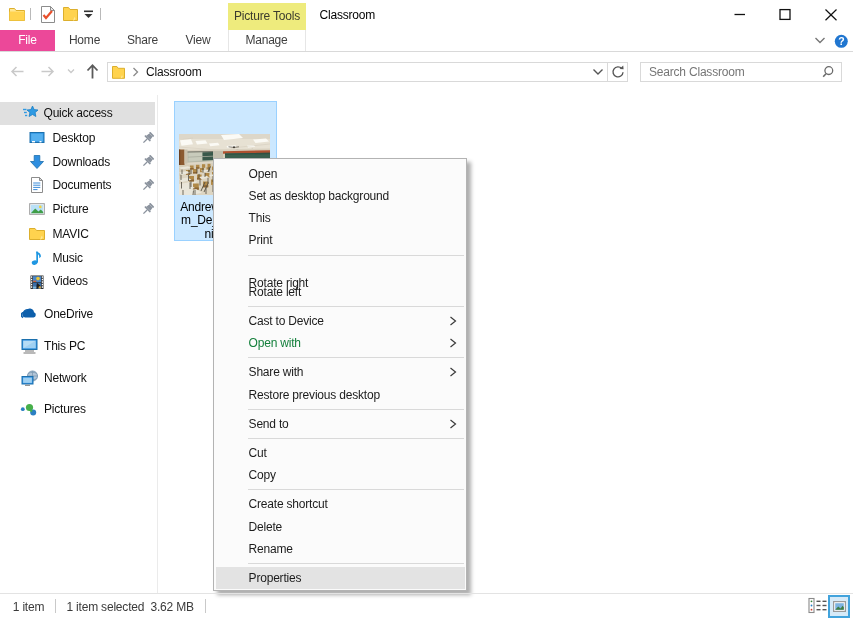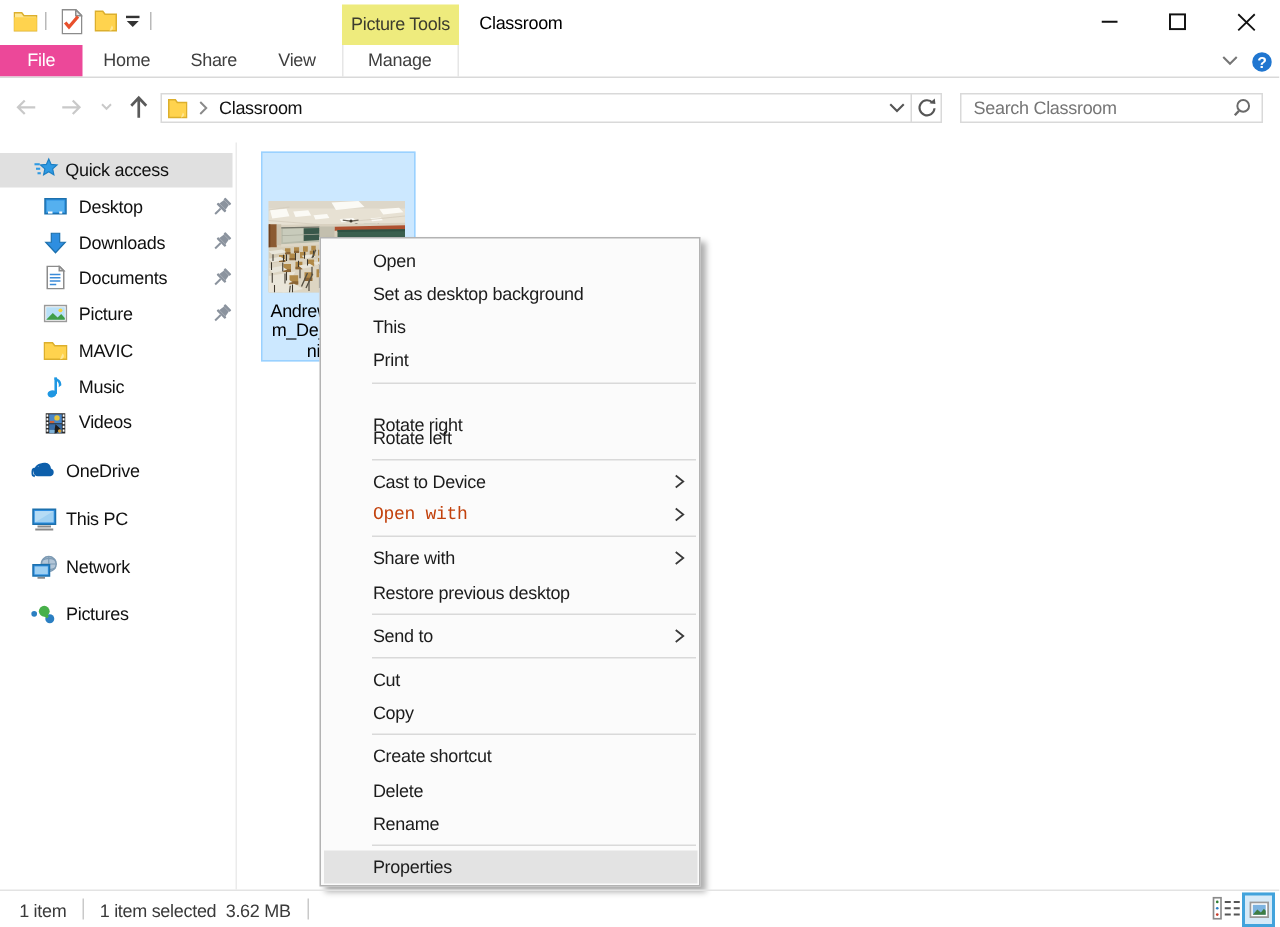--- a/index.html
+++ b/index.html
@@ -383,21 +383,21 @@
     <div class="txt" style="left:248.6px;top:207.1px;line-height:22.2px;color:#1c1c1c;">This</div>
     <div class="txt" style="left:248.6px;top:229.3px;line-height:22.2px;color:#1c1c1c;text-align:right;">Print</div>
     <div class="abs" style="left:248px;top:254.5px;width:216px;height:1px;background:#d9d9d9"></div>
     <div class="txt" style="left:248.6px;top:258.5px;line-height:22.2px;color:#1c1c1c;margin-top:13px;">Rotate right</div>
     <div class="txt" style="left:248.6px;top:280.7px;line-height:22.2px;color:#1c1c1c;">Rotate left</div>
     <div class="abs" style="left:248px;top:305.9px;width:216px;height:1px;background:#d9d9d9"></div>
     <div class="txt" style="left:248.6px;top:309.9px;line-height:22.2px;color:#1c1c1c;">Cast to Device</div>
     <svg class="abs" style="left:448.5px;top:316.0px" width="8" height="10" viewBox="0 0 8 10">
       <path d="M1.5 1 L6.5 5 L1.5 9" fill="none" stroke="#3a3a3a" stroke-width="1.2"></path>
     </svg>
-    <div class="txt" style="left:248.6px;top:332.1px;line-height:22.2px;color:#c2410c;font-family:Liberation Mono, monospace;">Open with</div>
+    <div class="txt" style="left:248.6px;top:332.1px;line-height:22.2px;color:#15803d;">Open with</div>
     <svg class="abs" style="left:448.5px;top:338.2px" width="8" height="10" viewBox="0 0 8 10">
       <path d="M1.5 1 L6.5 5 L1.5 9" fill="none" stroke="#3a3a3a" stroke-width="1.2"></path>
     </svg>
     <div class="abs" style="left:248px;top:357.3px;width:216px;height:1px;background:#d9d9d9"></div>
     <div class="txt" style="left:248.6px;top:361.3px;line-height:22.2px;color:#1c1c1c;">Share with</div>
     <svg class="abs" style="left:448.5px;top:367.4px" width="8" height="10" viewBox="0 0 8 10">
       <path d="M1.5 1 L6.5 5 L1.5 9" fill="none" stroke="#3a3a3a" stroke-width="1.2"></path>
     </svg>
     <div class="txt" style="left:248.6px;top:383.5px;line-height:22.2px;color:#1c1c1c;">Restore previous desktop</div>
     <div class="abs" style="left:248px;top:408.7px;width:216px;height:1px;background:#d9d9d9"></div>

